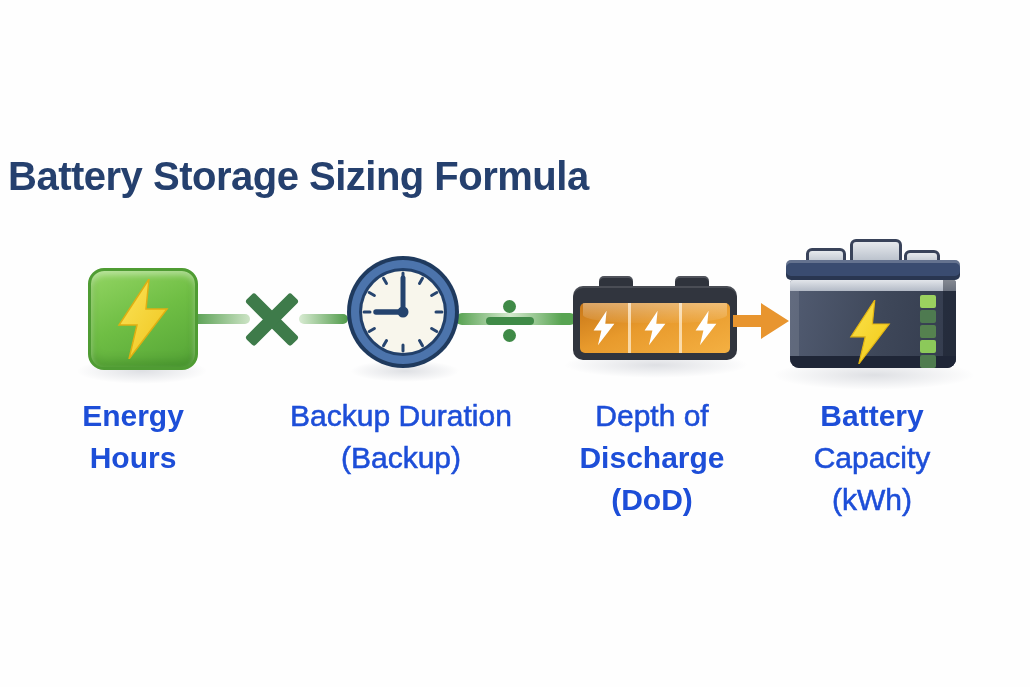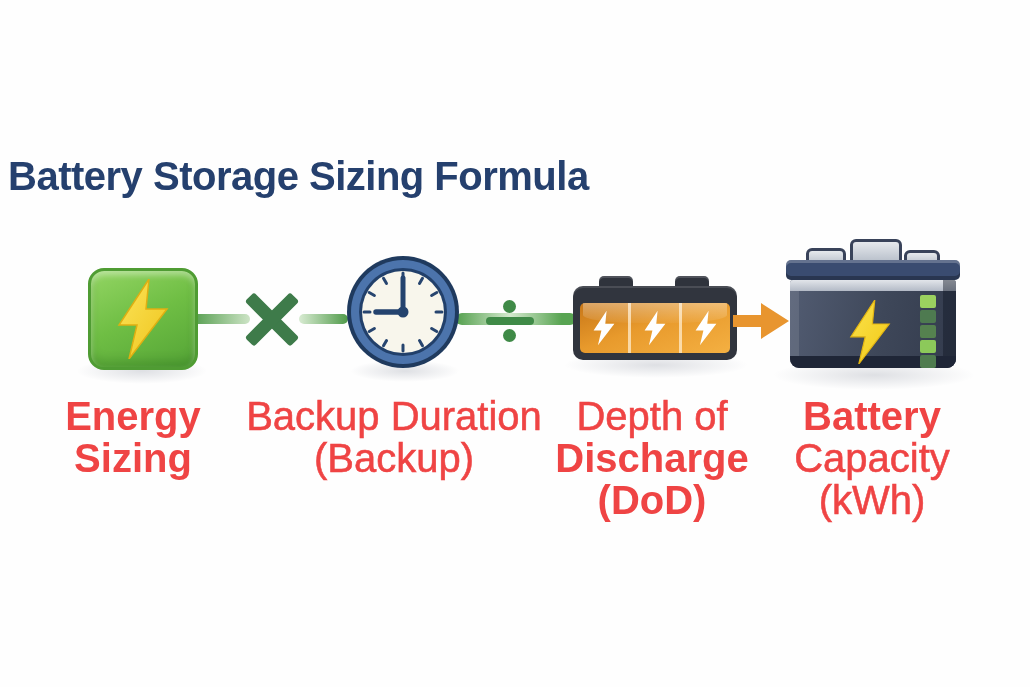--- a/index.html
+++ b/index.html
@@ -79,21 +79,21 @@
     background:linear-gradient(100deg,#525C72 0%,#3E4759 55%,#333B4D 100%);}
   .bigbat .band-top{position:absolute;left:0;top:0;right:0;height:11px;background:linear-gradient(#E2E5EA,#B3BAC6);}
   .bigbat .edge-r{position:absolute;top:0;right:0;bottom:0;width:13px;background:rgba(18,24,38,.45);}
   .bigbat .edge-l{position:absolute;top:11px;left:0;bottom:0;width:9px;background:rgba(255,255,255,.10);}
   .bigbat .band-bot{position:absolute;left:0;bottom:0;right:0;height:12px;background:#1F2637;}
   .bigbat .bolt{position:absolute;left:56px;top:20px;}
   .bigbat .charge{position:absolute;left:130px;top:15px;width:16px;}
   .bigbat .sq{width:16px;height:13px;margin-bottom:2px;border-radius:2px;}
 
   
-  .label{position:absolute;top:395px;text-align:center;color:#ef4444;font-size:40px;line-height:42px;}
+  .label{position:absolute;top:395px;text-align:center;color:#1d4ed8;font-size:30px;line-height:42px;}
   .ln-bold{font-weight:700;}
   .ln-med{font-weight:400;-webkit-text-stroke:.55px currentColor;}
 </style>
 </head>
 <body>
 
 <div class="canvas">
 
   <h1 class="title">Battery Storage Sizing Formula</h1>
 
@@ -217,24 +217,24 @@
         <div class="sq" style="background:#55814F;"></div>
         <div class="sq" style="background:#8CC95A;"></div>
         <div class="sq" style="background:#4F7C4F;"></div>
 
       </div>
     </div>
   </div>
 
   <div class="label" style="left:23px;width:220px;">
     <div class="ln-bold">Energy</div>
-    <div class="ln-bold">Sizing</div>
-  </div>
-
-  <div class="label" style="left:244px;width:300px;">
+    <div class="ln-bold">Hours</div>
+  </div>
+
+  <div class="label" style="left:251px;width:300px;">
     <div class="ln-med">Backup Duration</div>
     <div class="ln-med">(Backup)</div>
   </div>
 
   <div class="label" style="left:752px;width:240px;">
     <div class="ln-bold">Battery</div>
     <div class="ln-med">Capacity</div>
     <div class="ln-med">(kWh)</div>
   </div>
 

